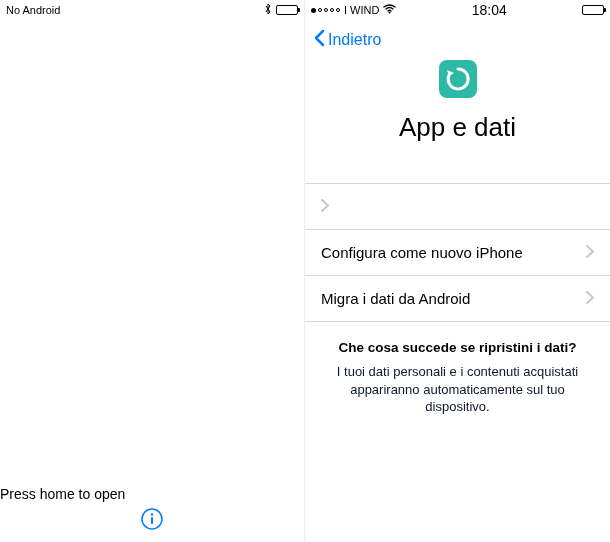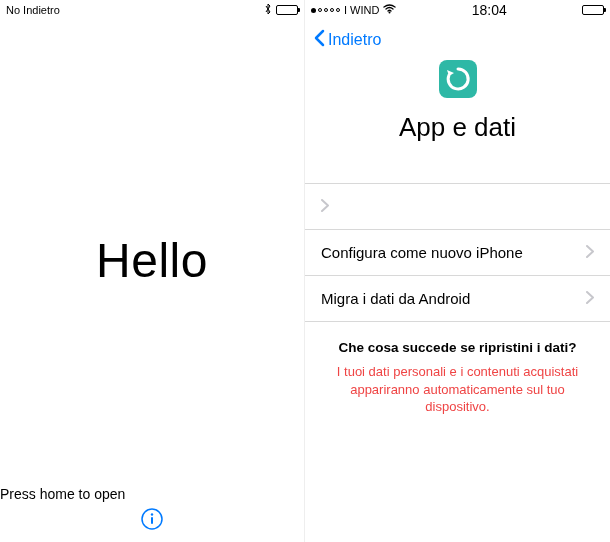--- a/index.html
+++ b/index.html
@@ -109,47 +109,44 @@
       padding: 18px 20px;
     }
     .info-title {
       font-size: 13.5px;
       font-weight: 600;
       color: #000;
       margin-bottom: 8px;
     }
     .info-body {
       font-size: 13px;
-      color: #ef4444;
+      color: #0f172a;
       line-height: 1.35;
     }
     .bt-icon { font-size: 11px; }
     .wifi-icon { font-size: 11px; }
   </style>
 </head>
 <body>
 
 <div class="phone phone-left">
   <div class="status-bar">
     <div class="status-left">
-      <span>No Indietro</span>
+      <span>No Android</span>
     </div>
     <div class="status-right">
       <span class="bt-icon">
         <svg width="8" height="12" viewBox="0 0 8 12">
             <path d="M2 3 L6 9 L4 11 L4 1 L6 3 L2 9" stroke="#000" stroke-width="1" fill="none"></path>
           </svg>
       </span>
       <span class="battery"><span class="battery-fill"></span></span>
     </div>
   </div>
 
-  <div class="hello-area">
-    <div class="hello-text">Hello</div>
-  </div>
 
   <div class="press-home">Press home to open</div>
 
   <div class="info-icon">
     <svg width="22" height="22" viewBox="0 0 22 22">
       <circle cx="11" cy="11" r="10" fill="none" stroke="#007aff" stroke-width="1.5"></circle>
       <circle cx="11" cy="6.5" r="1.2" fill="#007aff"></circle>
       <rect x="10" y="9" width="2" height="7" fill="#007aff" rx="1"></rect>
     </svg>
   </div>

